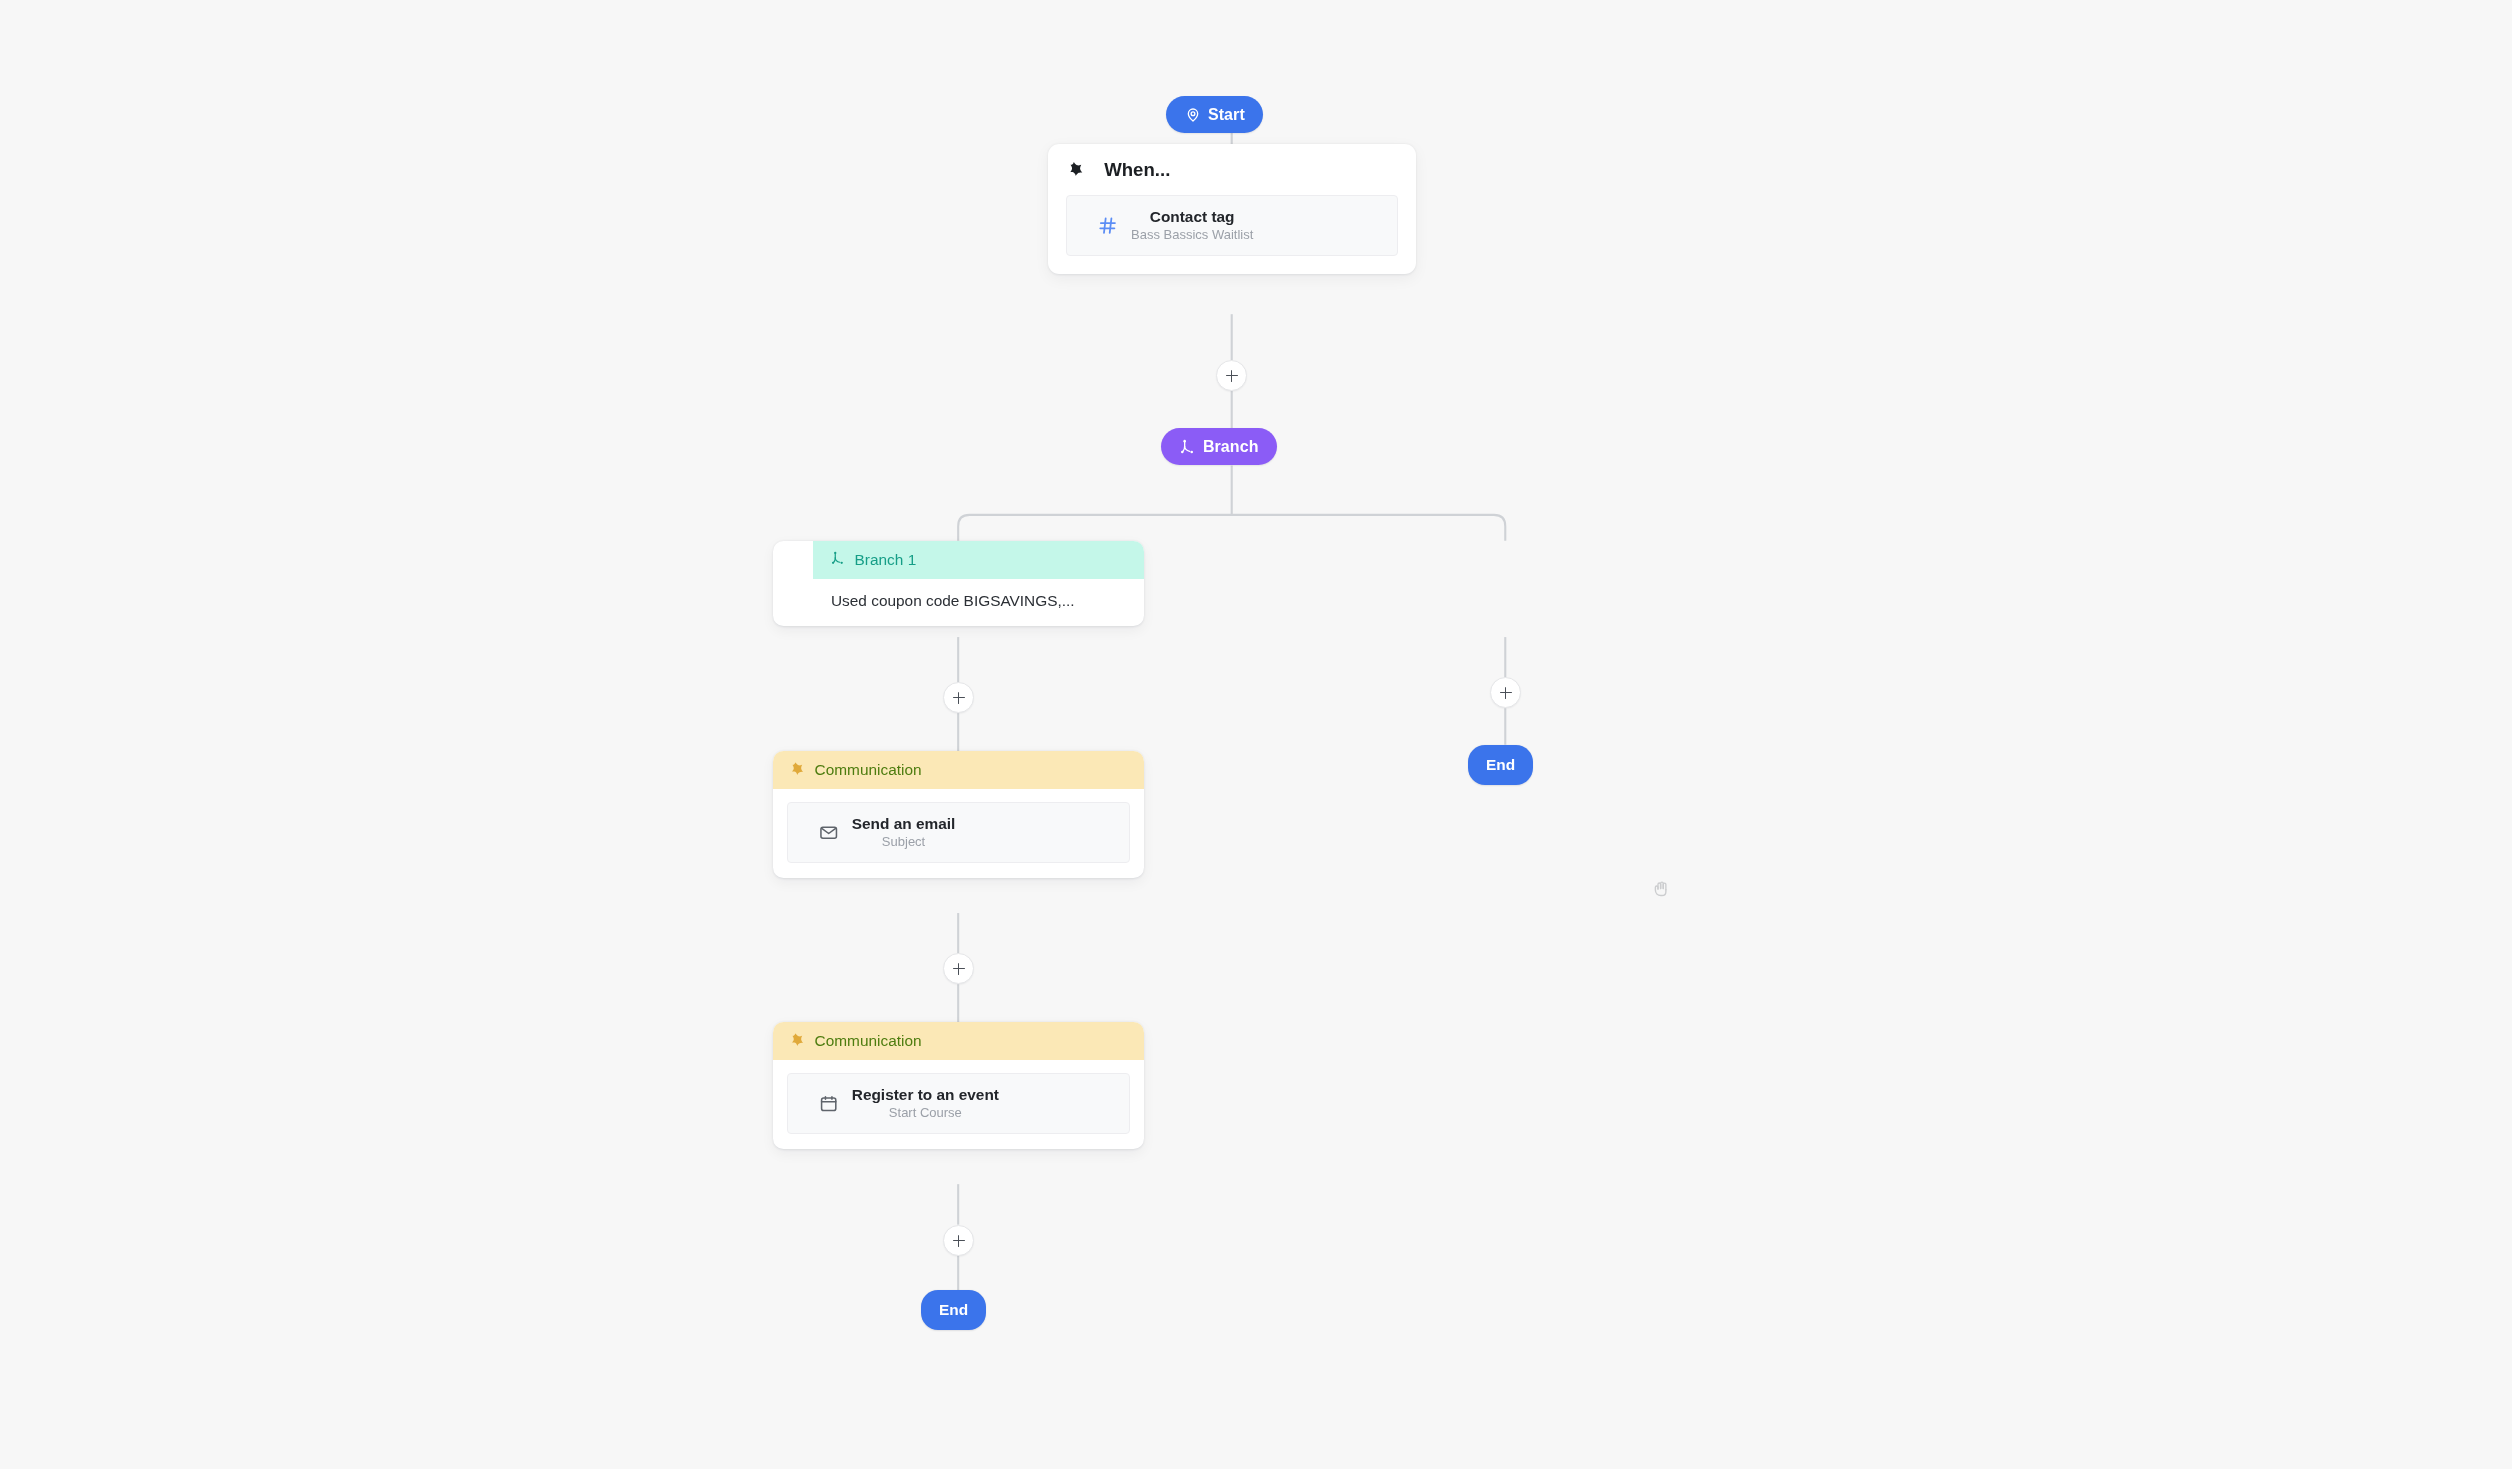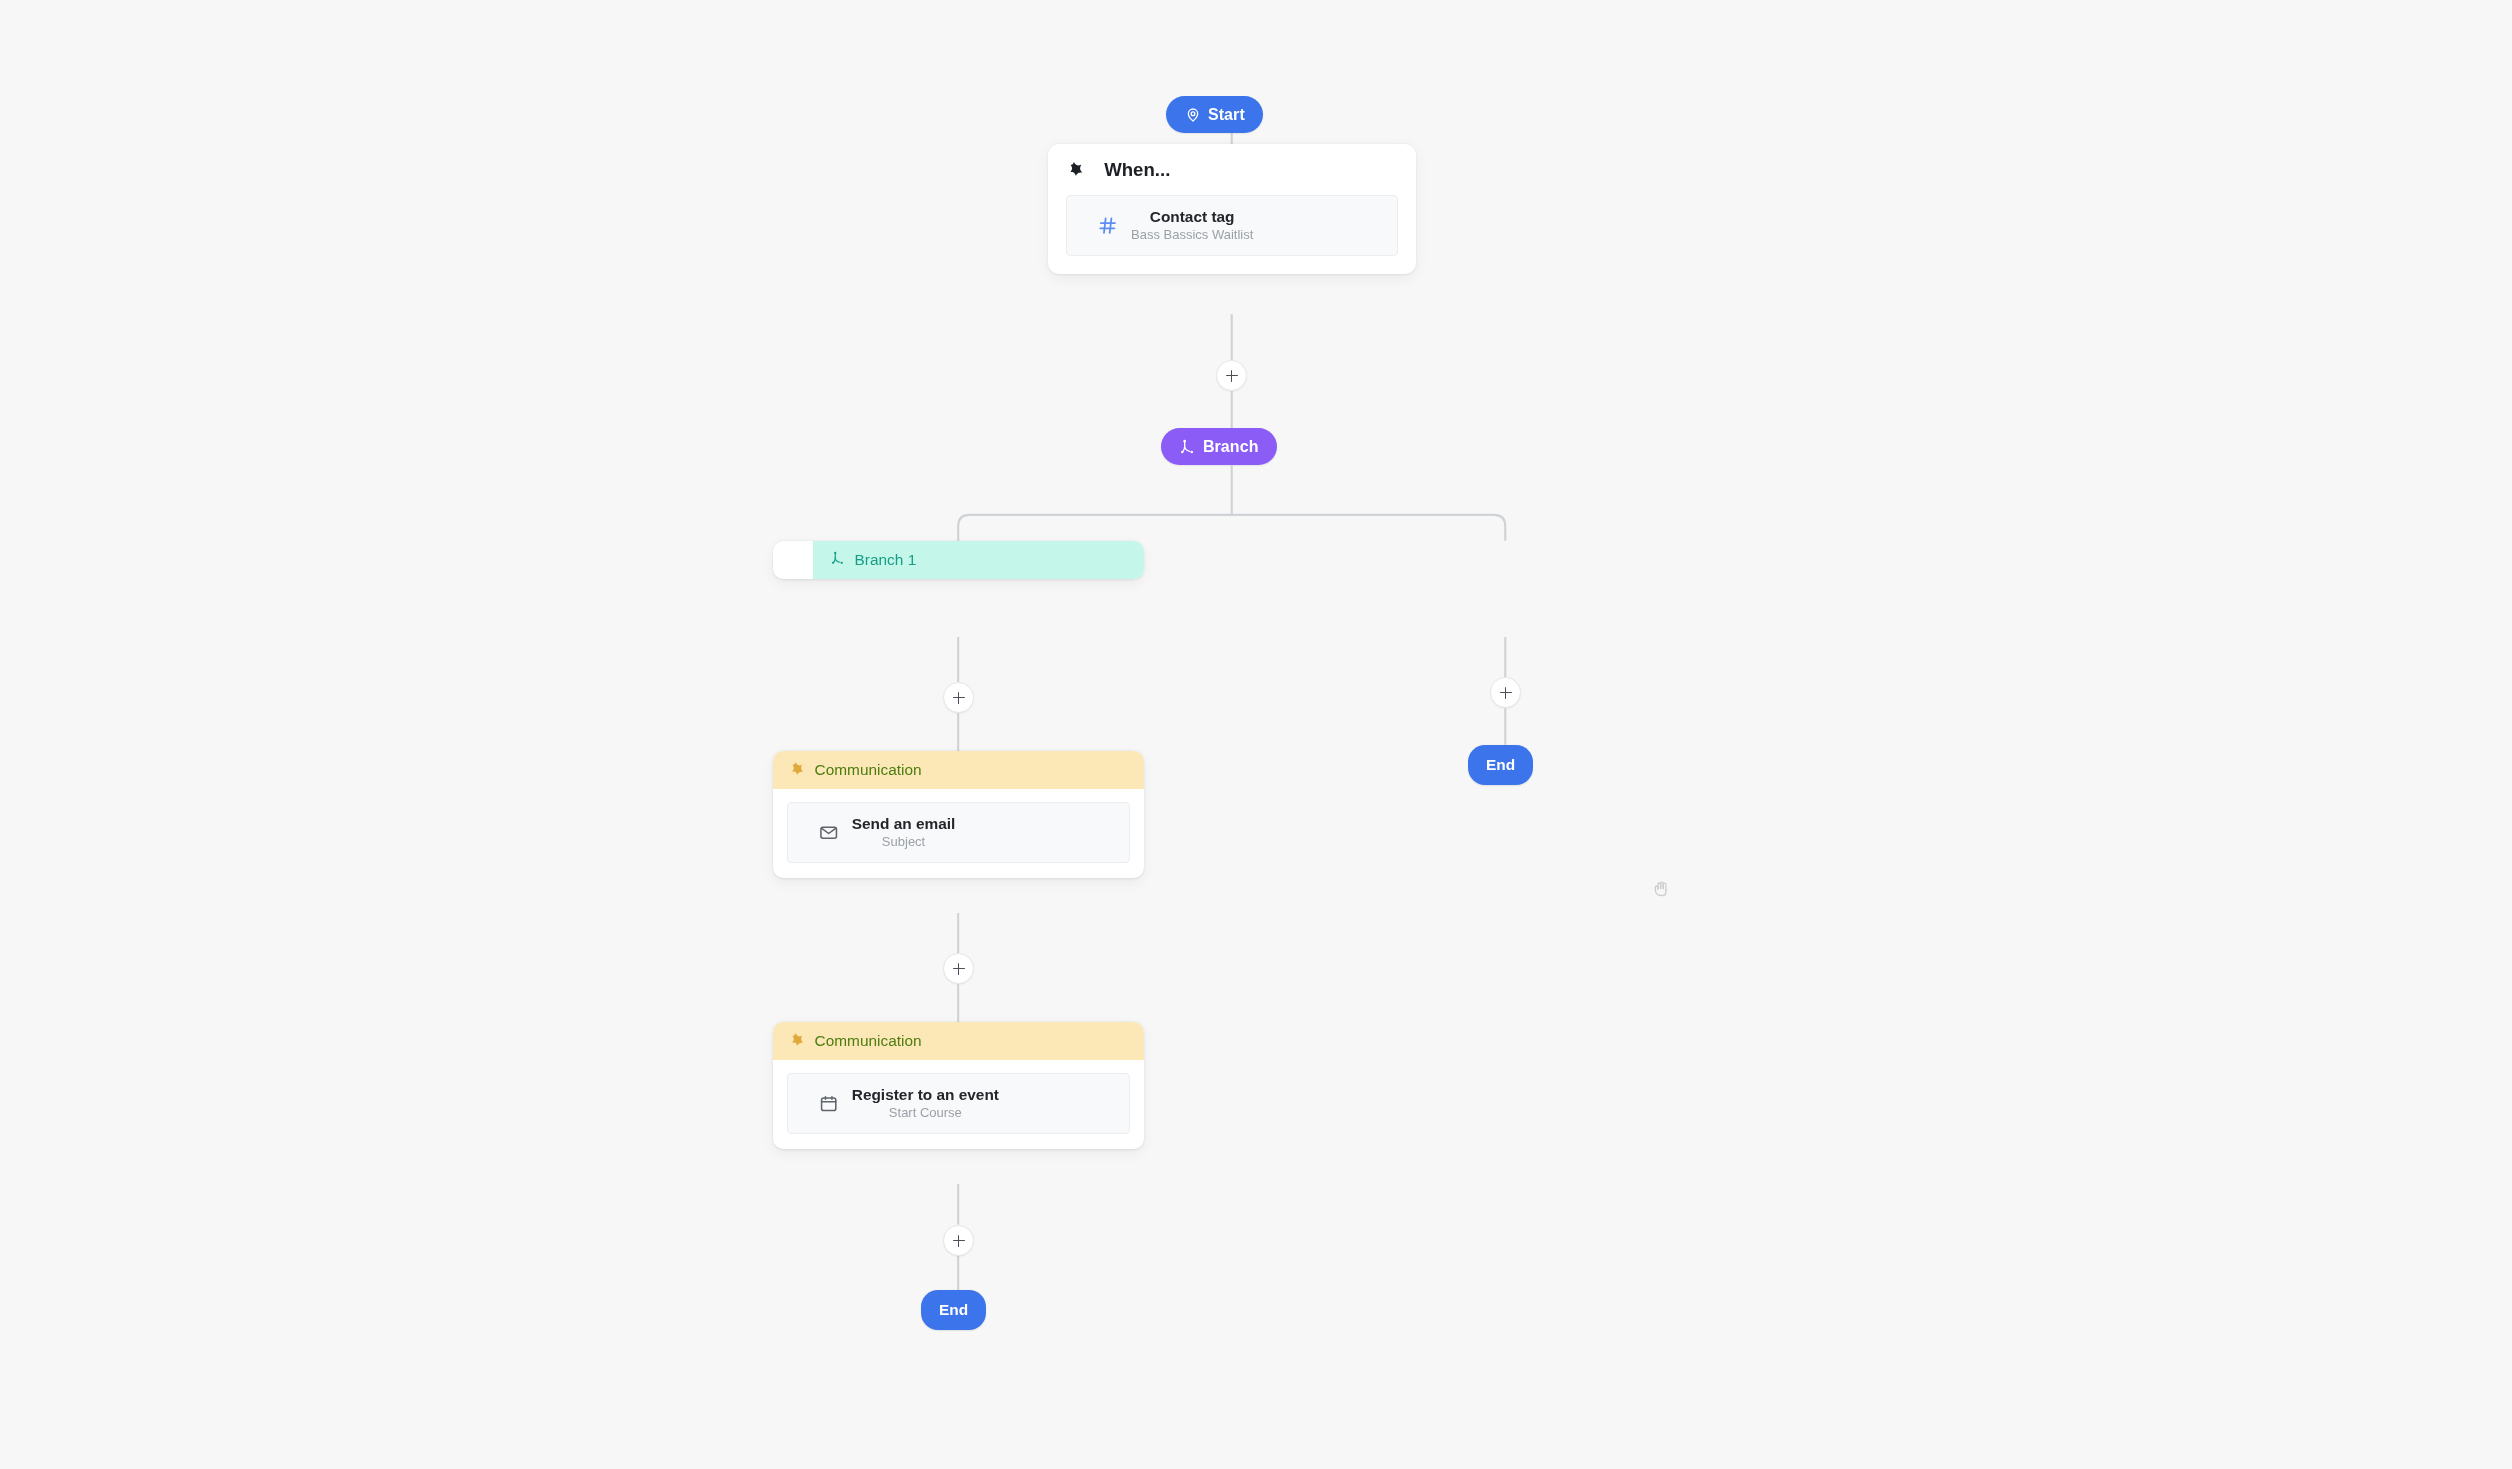--- a/index.html
+++ b/index.html
@@ -274,20 +274,21 @@
         <svg width="14.6" height="14.6" viewBox="0 0 24 24" fill="none" stroke="#169e87" stroke-width="2" stroke-linecap="round" stroke-linejoin="round">
           <path d="M7 3.5 L7 11 C7 15 10 17.5 14.5 18.5"></path>
           <path d="M7 11 C7 15 6 17 4.5 18.5"></path>
           <circle cx="7" cy="3.2" r="1.9" fill="#169e87" stroke="none"></circle>
           <circle cx="17.6" cy="19.4" r="1.9" fill="#169e87" stroke="none"></circle>
           <circle cx="3.4" cy="19.4" r="1.9" fill="#169e87" stroke="none"></circle>
         </svg>
       </span>
       <span class="card-head-label">Branch 1</span>
     </div>
+    <div class="card-body-text">Used coupon code BIGSAVINGS,...</div>
   </div>
 
 
   <div class="plus-btn" style="left:943px; top:682px;"></div>
 
   <div class="plus-btn" style="left:1490px; top:677px;"></div>
 
   <div class="pill pill-end" style="left:1468px; top:745px;">
     <span class="pill-label">End</span>
   </div>

